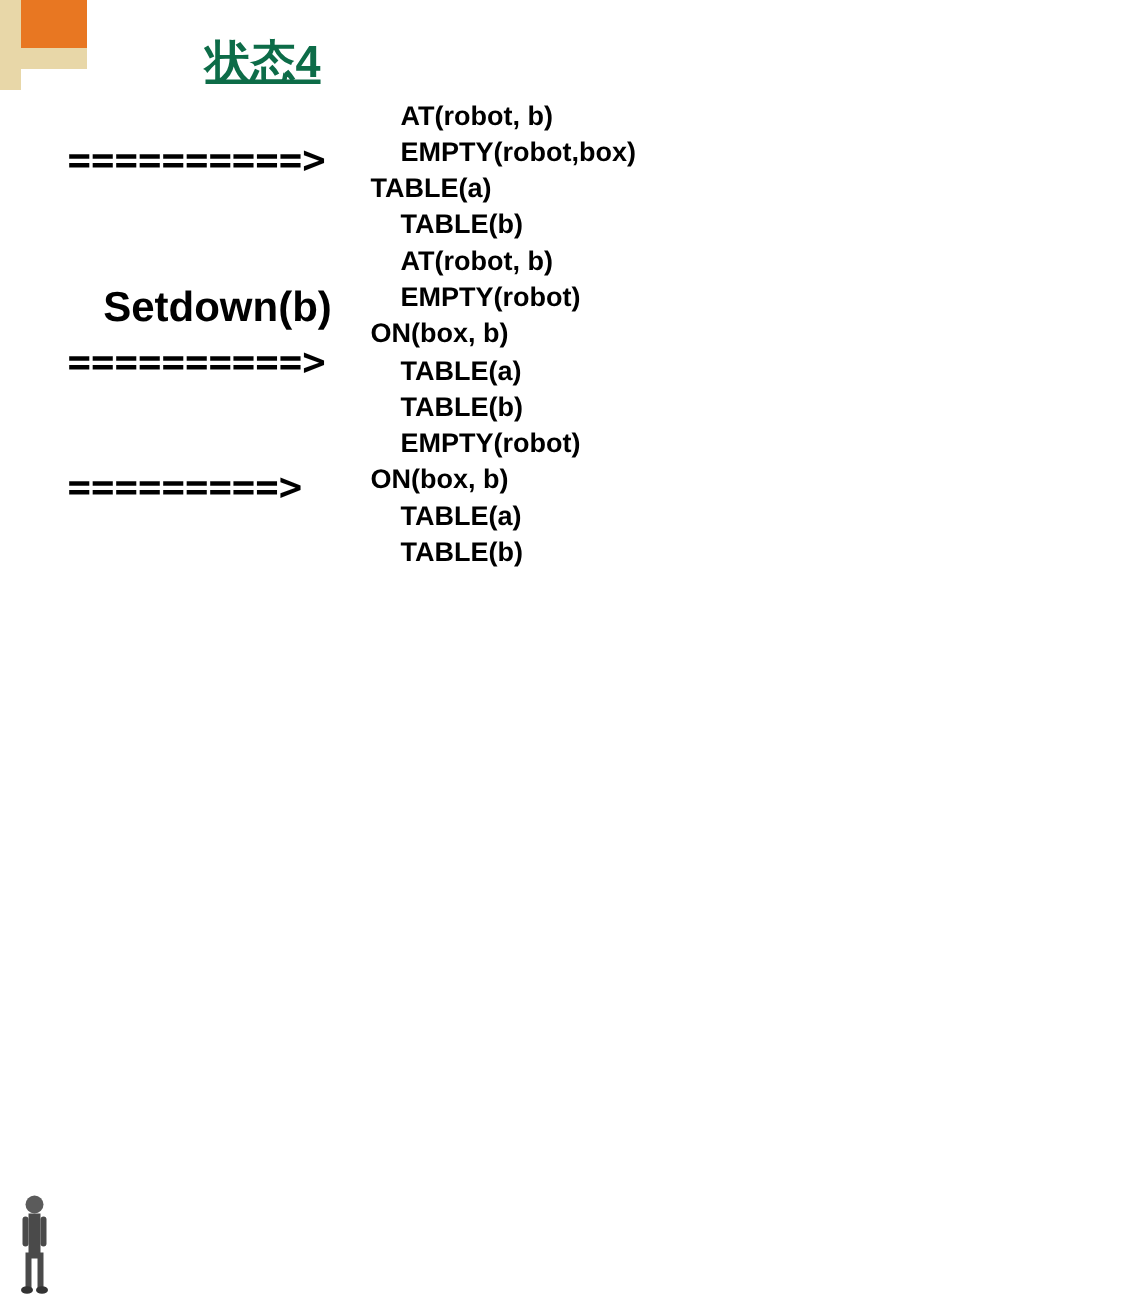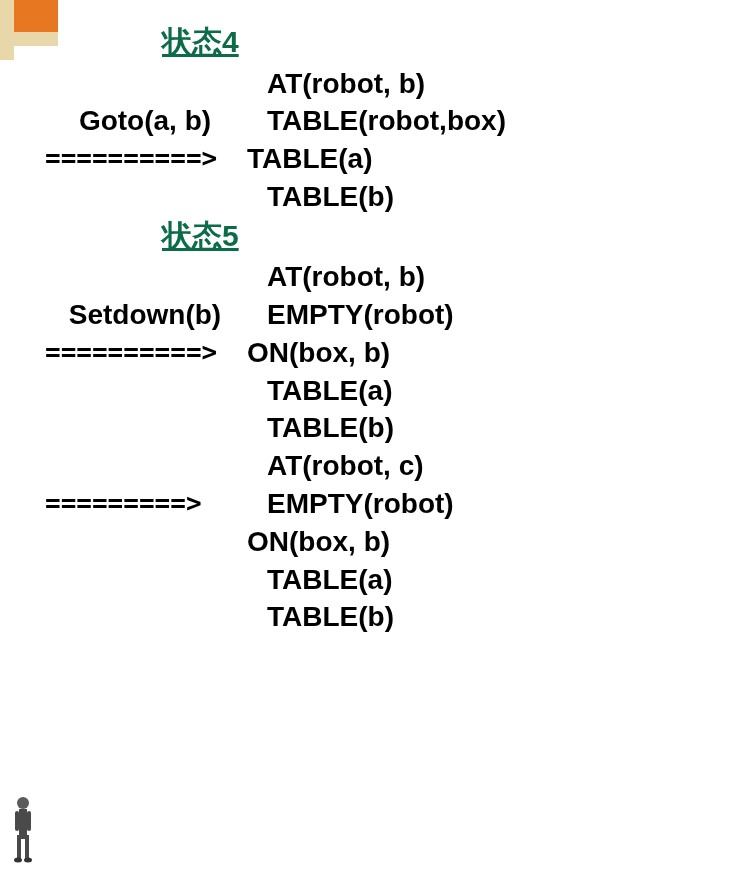--- a/index.html
+++ b/index.html
@@ -54,21 +54,21 @@
       left: 45px;
       width: 600px;
     }
     .state-block {
       margin-bottom: 0px;
     }
     .state-title {
       font-size: 30px;
       text-decoration: underline;
       color: #0d6c48;
-      margin-left: 117px;
+      margin-left: 92px;
       margin-bottom: 2px;
       line-height: 1.35;
     }
     .row {
       display: flex;
       align-items: flex-start;
     }
     .left-col {
       width: 200px;
       flex-shrink: 0;
@@ -81,21 +81,21 @@
       text-align: center;
       line-height: 1.35;
     }
     .arrow {
       font-size: 26px;
       letter-spacing: 0px;
       line-height: 1.4;
       font-family: "Comic Sans MS", monospace;
     }
     .predicate {
-      font-size: 28px;
+      font-size: 18px;
       line-height: 1.35;
       padding-left: 22px;
     }
     .predicate.first {
       padding-left: 2px;
     }
     .person-figure {
       position: absolute;
       bottom: 7px;
       left: 8px;
@@ -112,34 +112,32 @@
   <div class="orange-square"></div>
 </div>
 
 <div class="content">
 
   <div class="state-block">
     <div class="state-title">状态4</div>
     <div class="row">
       <div class="left-col">
         <div class="predicate" style="visibility:hidden;">x</div>
-        <div class="action-label">Goto(a, b)</div>
         <div class="arrow">==========&gt;</div>
       </div>
       <div class="right-col">
         <div class="predicate">AT(robot, b)</div>
-        <div class="predicate">TABLE(robot,box)</div>
+        <div class="predicate">EMPTY(robot,box)</div>
         <div class="predicate first">TABLE(a)</div>
         <div class="predicate">TABLE(b)</div>
       </div>
     </div>
   </div>
 
   <div class="state-block">
-    <div class="state-title">状态5</div>
     <div class="row">
       <div class="left-col">
         <div class="predicate" style="visibility:hidden;">x</div>
         <div class="action-label">Setdown(b)</div>
         <div class="arrow">==========&gt;</div>
       </div>
       <div class="right-col">
         <div class="predicate">AT(robot, b)</div>
         <div class="predicate">EMPTY(robot)</div>
         <div class="predicate first">ON(box, b)</div>
@@ -149,21 +147,20 @@
     </div>
   </div>
 
   <div class="state-block">
     <div class="row">
       <div class="left-col">
         <div class="predicate" style="visibility:hidden;">x</div>
         <div class="arrow">=========&gt;</div>
       </div>
       <div class="right-col">
-        <div class="predicate">AT(robot, c)</div>
         <div class="predicate">EMPTY(robot)</div>
         <div class="predicate first">ON(box, b)</div>
         <div class="predicate">TABLE(a)</div>
         <div class="predicate">TABLE(b)</div>
       </div>
     </div>
   </div>
 
 </div>
 

